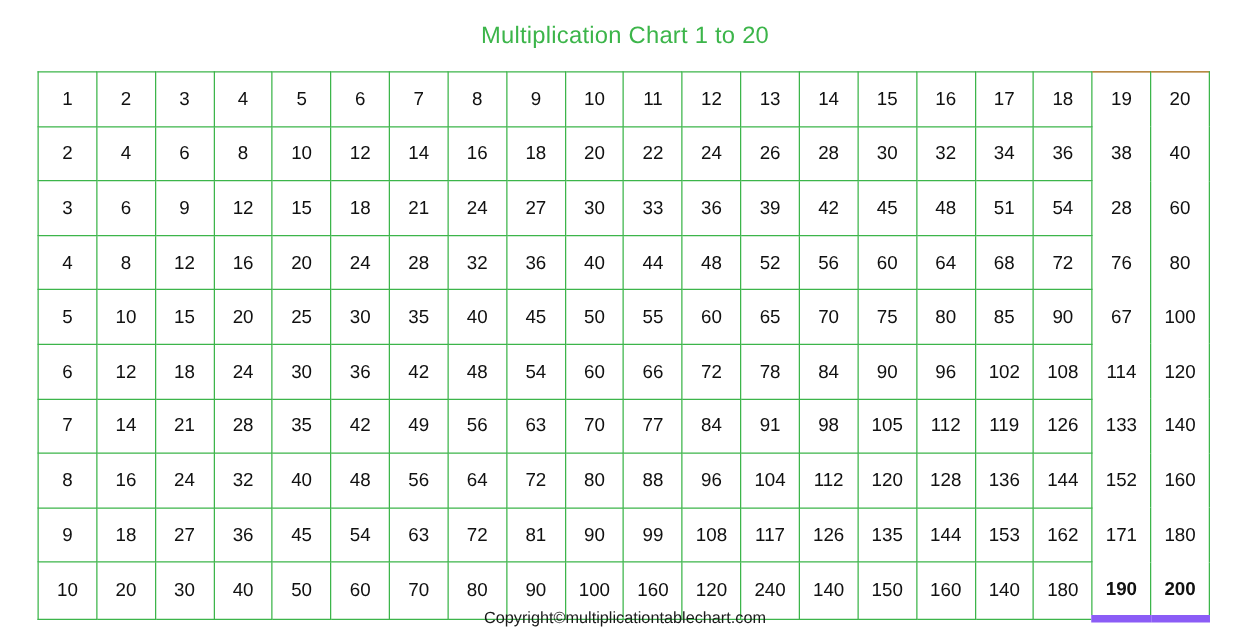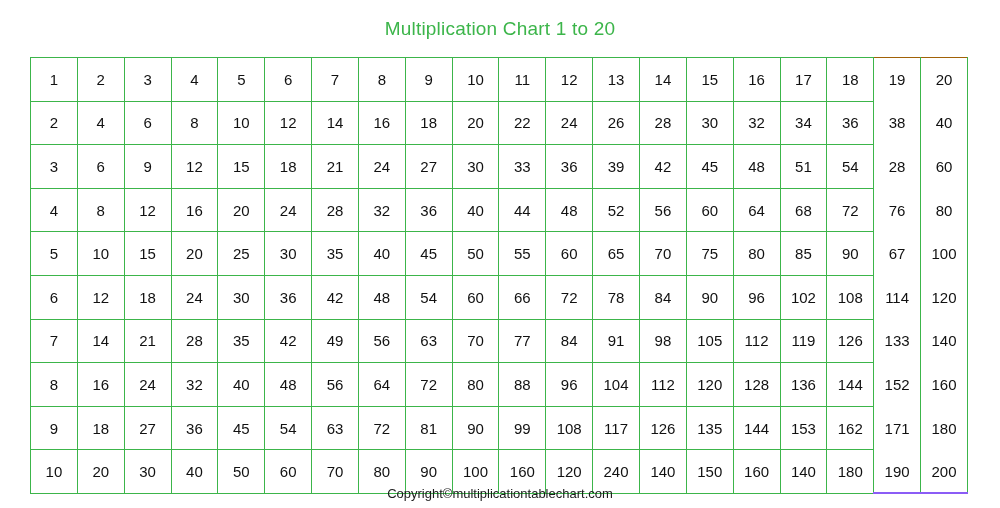--- a/index.html
+++ b/index.html
@@ -57,21 +57,22 @@
 
   
   table.mult-grid td.strip-col {
     border-top: 0;
     border-bottom: 0;
   }
   table.mult-grid tr.row-first td.strip-col {
     border-top: 1px solid #a16207;
   }
   table.mult-grid tr.row-last td.strip-col {
-    border-bottom: 2px solid #8b5cf6;
+    border-bottom: 6px solid #8b5cf6;
+    font-weight: bold;
   }
 
   #copyright {
     position: absolute;
     top: 485px;
     left: 0;
     width: 1000px;
     text-align: center;
     font-size: 13px;
     color: #1a1a1a;

